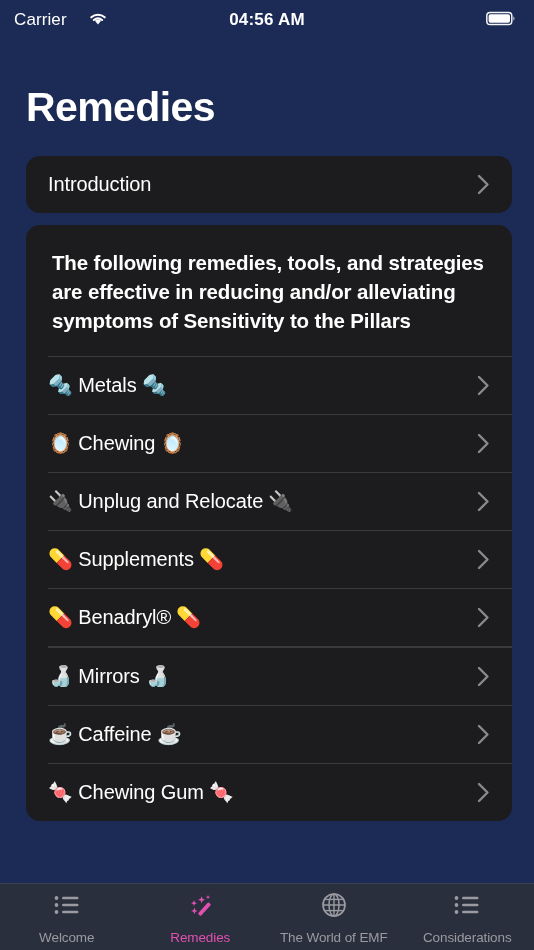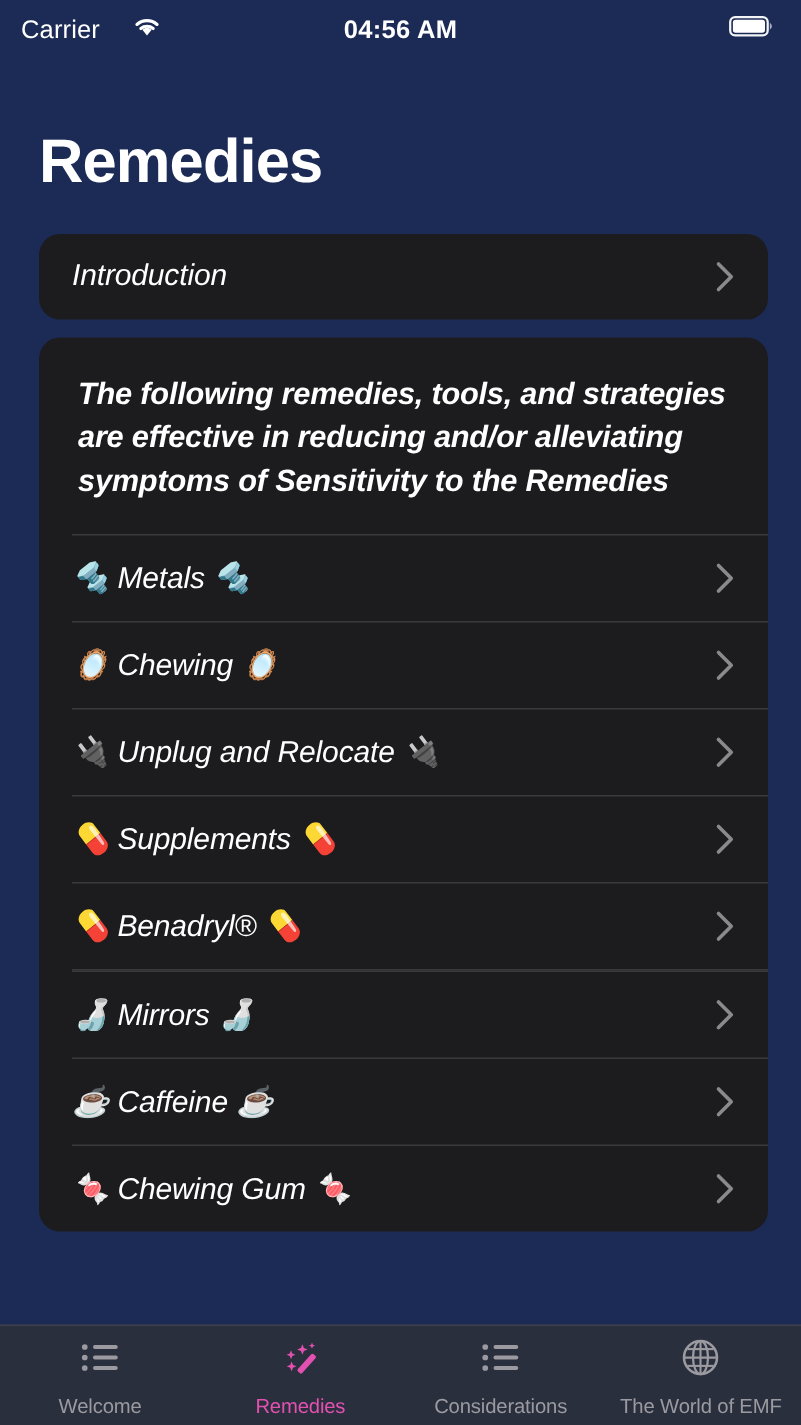--- a/index.html
+++ b/index.html
@@ -48,21 +48,20 @@
     letter-spacing:-0.6px;
     padding:46px 0 0 26px;
     line-height:1.05;
   }
 
   .card {
     background:#1c1c1e;
     border-radius:14px;
     margin:12px 22px 0 26px;
     overflow:hidden;
-    font-style:italic;
   }
   .card.intro { margin-top:27px; }
 
   .row {
     display:flex; align-items:center;
     min-height:57px;
     padding:0 18px 0 22px;
     position:relative;
   }
   .row-label {
@@ -154,21 +153,21 @@
         <span class="row-label">Introduction</span>
         <span class="chev">
           <svg width="13" height="21" viewBox="0 0 13 21">
             <path d="M2 2 L10.5 10.5 L2 19" stroke="currentColor" stroke-width="2.4" fill="none" stroke-linecap="round" stroke-linejoin="round"></path>
           </svg>
         </span>
       </div>
     </div>
 
     <div class="card">
-      <div class="blurb">The following remedies, tools, and strategies are effective in reducing and/or alleviating symptoms of Sensitivity to the Remedies</div>
+      <div class="blurb">The following remedies, tools, and strategies are effective in reducing and/or alleviating symptoms of Sensitivity to the Pillars</div>
 
       <div class="sep"></div>
       <div class="row">
         <span class="row-label">🔩 Metals 🔩</span>
         <span class="chev">
           <svg width="13" height="21" viewBox="0 0 13 21">
               <path d="M2 2 L10.5 10.5 L2 19" stroke="currentColor" stroke-width="2.4" fill="none" stroke-linecap="round" stroke-linejoin="round"></path>
             </svg>
         </span>
       </div>
@@ -271,40 +270,40 @@
           <path d="M8.0 7.2 l0.85 2.1 2.1 0.85 -2.1 0.85 -0.85 2.1 -0.85 -2.1 -2.1 -0.85 2.1 -0.85 Z" fill="currentColor"></path>
           <path d="M8.4 14.6 l0.95 2.35 2.35 0.95 -2.35 0.95 -0.95 2.35 -0.95 -2.35 -2.35 -0.95 2.35 -0.95 Z" fill="currentColor"></path>
           <path d="M22.0 2.0 l0.6 1.5 1.5 0.6 -1.5 0.6 -0.6 1.5 -0.6 -1.5 -1.5 -0.6 1.5 -0.6 Z" fill="currentColor"></path>
         </svg>
       </span>
       <span class="tab-label">Remedies</span>
     </div>
 
     <div class="tab">
       <span class="tab-icon">
+        <svg width="26" height="26" viewBox="0 0 26 26">
+          <circle cx="13" cy="13" r="11" fill="none" stroke="currentColor" stroke-width="1.7"></circle>
+          <ellipse cx="13" cy="13" rx="5" ry="11" fill="none" stroke="currentColor" stroke-width="1.5"></ellipse>
+          <line x1="2" y1="13" x2="24" y2="13" stroke="currentColor" stroke-width="1.5"></line>
+          <line x1="4.2" y1="7.4" x2="21.8" y2="7.4" stroke="currentColor" stroke-width="1.4"></line>
+          <line x1="4.2" y1="18.6" x2="21.8" y2="18.6" stroke="currentColor" stroke-width="1.4"></line>
+          <line x1="13" y1="2" x2="13" y2="24" stroke="currentColor" stroke-width="1.4"></line>
+        </svg>
+      </span>
+      <span class="tab-label">The World of EMF</span>
+    </div>
+
+    <div class="tab">
+      <span class="tab-icon">
         <svg width="28" height="22" viewBox="0 0 28 22">
           <circle cx="3.5" cy="4" r="1.9" fill="currentColor"></circle>
           <circle cx="3.5" cy="11" r="1.9" fill="currentColor"></circle>
           <circle cx="3.5" cy="18" r="1.9" fill="currentColor"></circle>
           <rect x="9" y="2.7" width="16.5" height="2.6" rx="1.3" fill="currentColor"></rect>
           <rect x="9" y="9.7" width="16.5" height="2.6" rx="1.3" fill="currentColor"></rect>
           <rect x="9" y="16.7" width="16.5" height="2.6" rx="1.3" fill="currentColor"></rect>
         </svg>
       </span>
       <span class="tab-label">Considerations</span>
     </div>
 
-    <div class="tab">
-      <span class="tab-icon">
-        <svg width="26" height="26" viewBox="0 0 26 26">
-          <circle cx="13" cy="13" r="11" fill="none" stroke="currentColor" stroke-width="1.7"></circle>
-          <ellipse cx="13" cy="13" rx="5" ry="11" fill="none" stroke="currentColor" stroke-width="1.5"></ellipse>
-          <line x1="2" y1="13" x2="24" y2="13" stroke="currentColor" stroke-width="1.5"></line>
-          <line x1="4.2" y1="7.4" x2="21.8" y2="7.4" stroke="currentColor" stroke-width="1.4"></line>
-          <line x1="4.2" y1="18.6" x2="21.8" y2="18.6" stroke="currentColor" stroke-width="1.4"></line>
-          <line x1="13" y1="2" x2="13" y2="24" stroke="currentColor" stroke-width="1.4"></line>
-        </svg>
-      </span>
-      <span class="tab-label">The World of EMF</span>
-    </div>
-
   </div>
 </div>
 
 </body></html>

